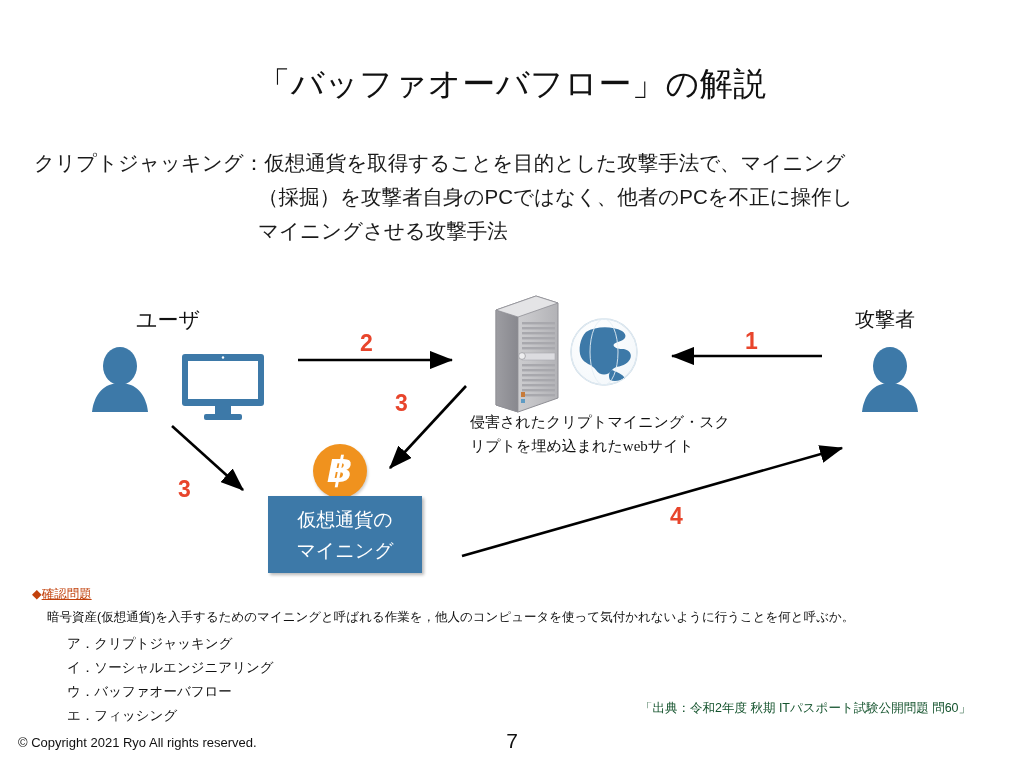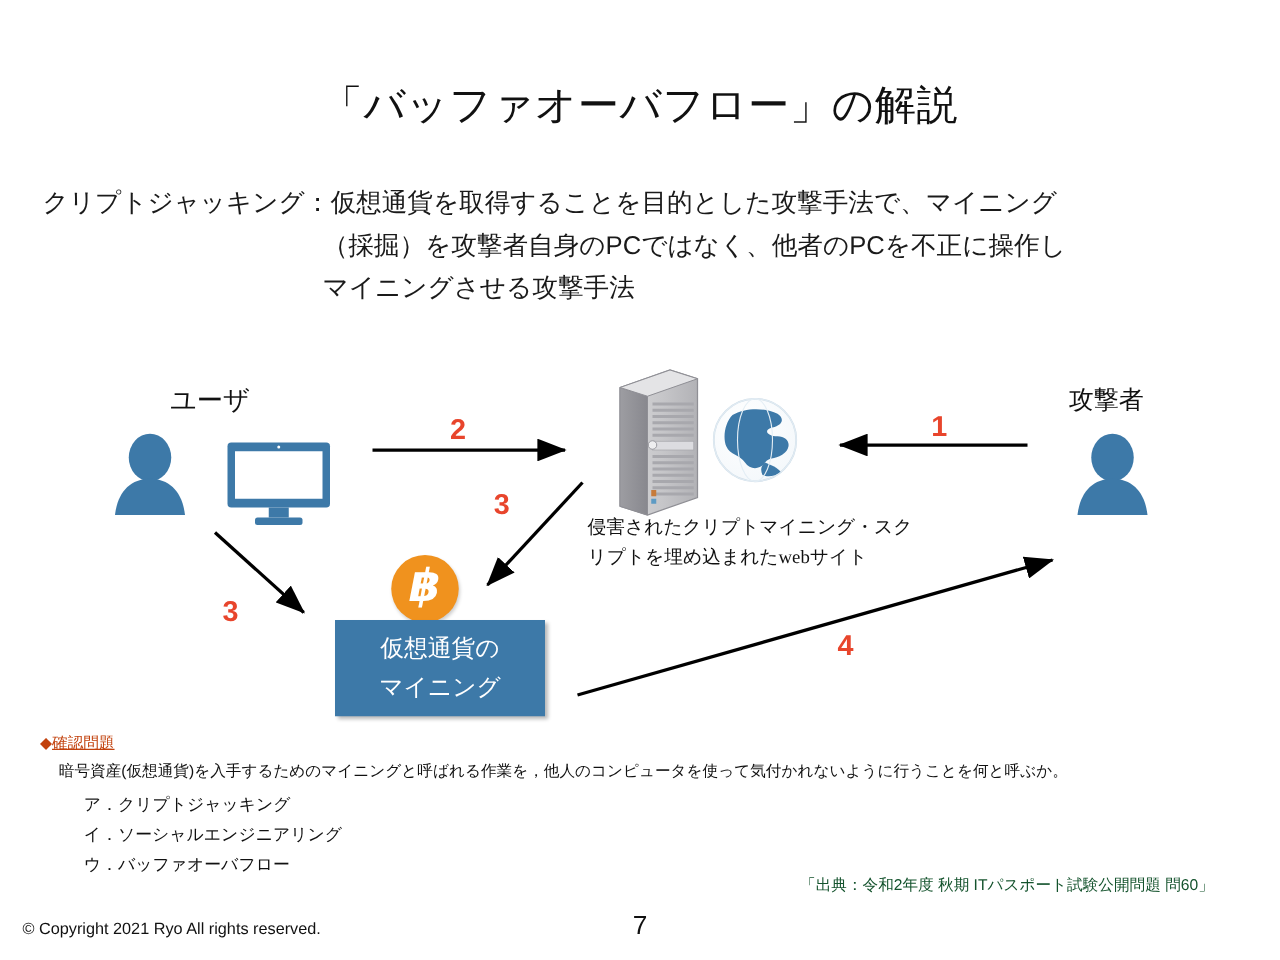--- a/index.html
+++ b/index.html
@@ -94,21 +94,21 @@
     font-size: 15px;
     line-height: 24px;
     color: #111;
     font-family: Liberation Serif, serif;
   }
 
   .mining-box {
     position: absolute;
     left: 268px;
     top: 496px;
-    width: 168px;
+    width: 154px;
     height: 77px;
     background: #3d79a8;
     color: #ffffff;
     font-size: 19px;
     line-height: 31px;
     text-align: center;
     padding-top: 8px;
     box-sizing: border-box;
     box-shadow: 2px 2px 3px rgba(0,0,0,0.28);
   }
@@ -303,18 +303,19 @@
 <div class="quiz-heading">
   <span>◆</span><span class="u">確認問題</span>
 </div>
 
 <div class="quiz-question">暗号資産(仮想通貨)を入手するためのマイニングと呼ばれる作業を，他人のコンピュータを使って気付かれないように行うことを何と呼ぶか。</div>
 
 <div class="quiz-choices">
   <div>ア．クリプトジャッキング</div>
   <div>イ．ソーシャルエンジニアリング</div>
   <div>ウ．バッファオーバフロー</div>
+  <div>エ．フィッシング</div>
 </div>
 
 <div class="source">「出典：令和2年度 秋期 ITパスポート試験公開問題 問60」</div>
 
 <div class="copyright">© Copyright 2021 Ryo All rights reserved.</div>
 <div class="page-number">7</div>
 
 </body></html>

